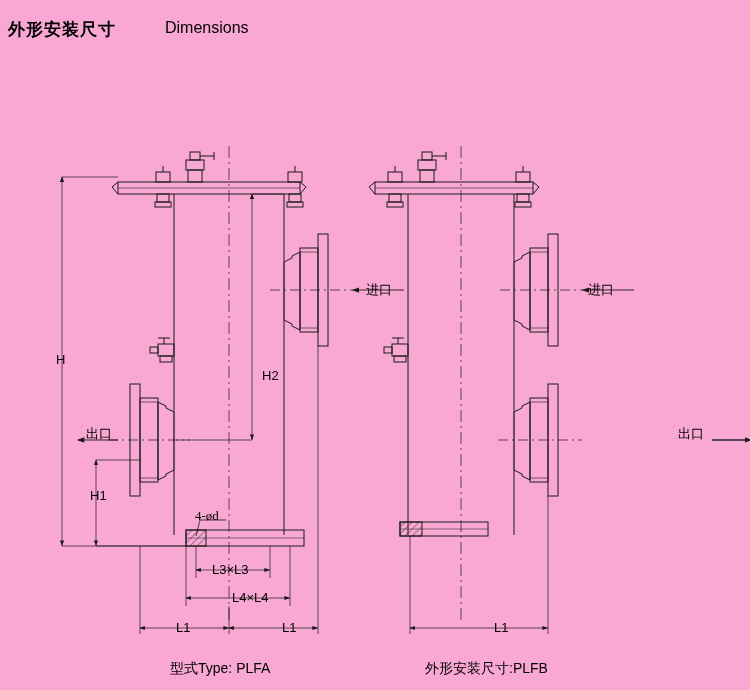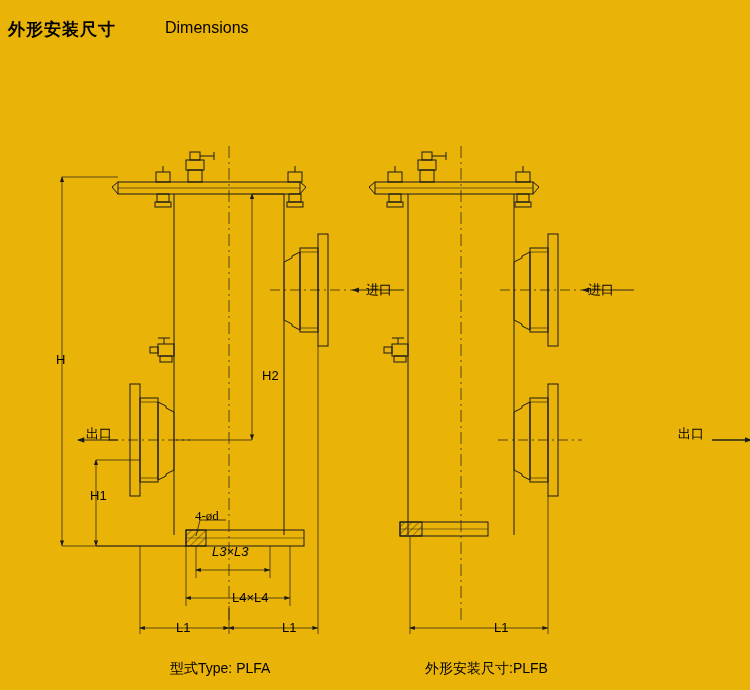--- a/index.html
+++ b/index.html
@@ -9,21 +9,21 @@
   }
   body {
     font-family: "Liberation Sans", sans-serif;
     color: #111111;
   }
   #page {
     position: relative;
     width: 750px;
     height: 690px;
     overflow: hidden;
-    background: #eab308;
+    background: #f9a8d4;
   }
   .title-cn {
     position: absolute;
     left: 8px;
     top: 18px;
     font-size: 17px;
     font-weight: bold;
     letter-spacing: 1px;
     color: #000;
   }
@@ -279,21 +279,21 @@
       </g>
 
     </g>
   </svg>
 
   <div class="lbl" style="left:56px; top:352px;">H</div>
   <div class="lbl" style="left:262px; top:368px;">H2</div>
   <div class="lbl" style="left:90px; top:488px;">H1</div>
 
   <div class="lbl" style="left:195px; top:508px;font-family:Liberation Serif, serif;">4-ød</div>
-  <div class="lbl" style="left:212px; top:544px;font-style:italic;">L3×L3</div>
+  <div class="lbl" style="left:212px; top:562px;">L3×L3</div>
   <div class="lbl" style="left:212px; top:590px;margin-left:20px;">L4×L4</div>
 
   <div class="lbl" style="left:176px; top:620px;">L1</div>
   <div class="lbl" style="left:282px; top:620px;">L1</div>
   <div class="lbl" style="left:494px; top:620px;">L1</div>
 
   <div class="lbl" style="left:366px; top:281px;">进口</div>
   <div class="lbl" style="left:86px; top:425px;">出口</div>
   <div class="lbl" style="left:588px; top:281px;">进口</div>
 

